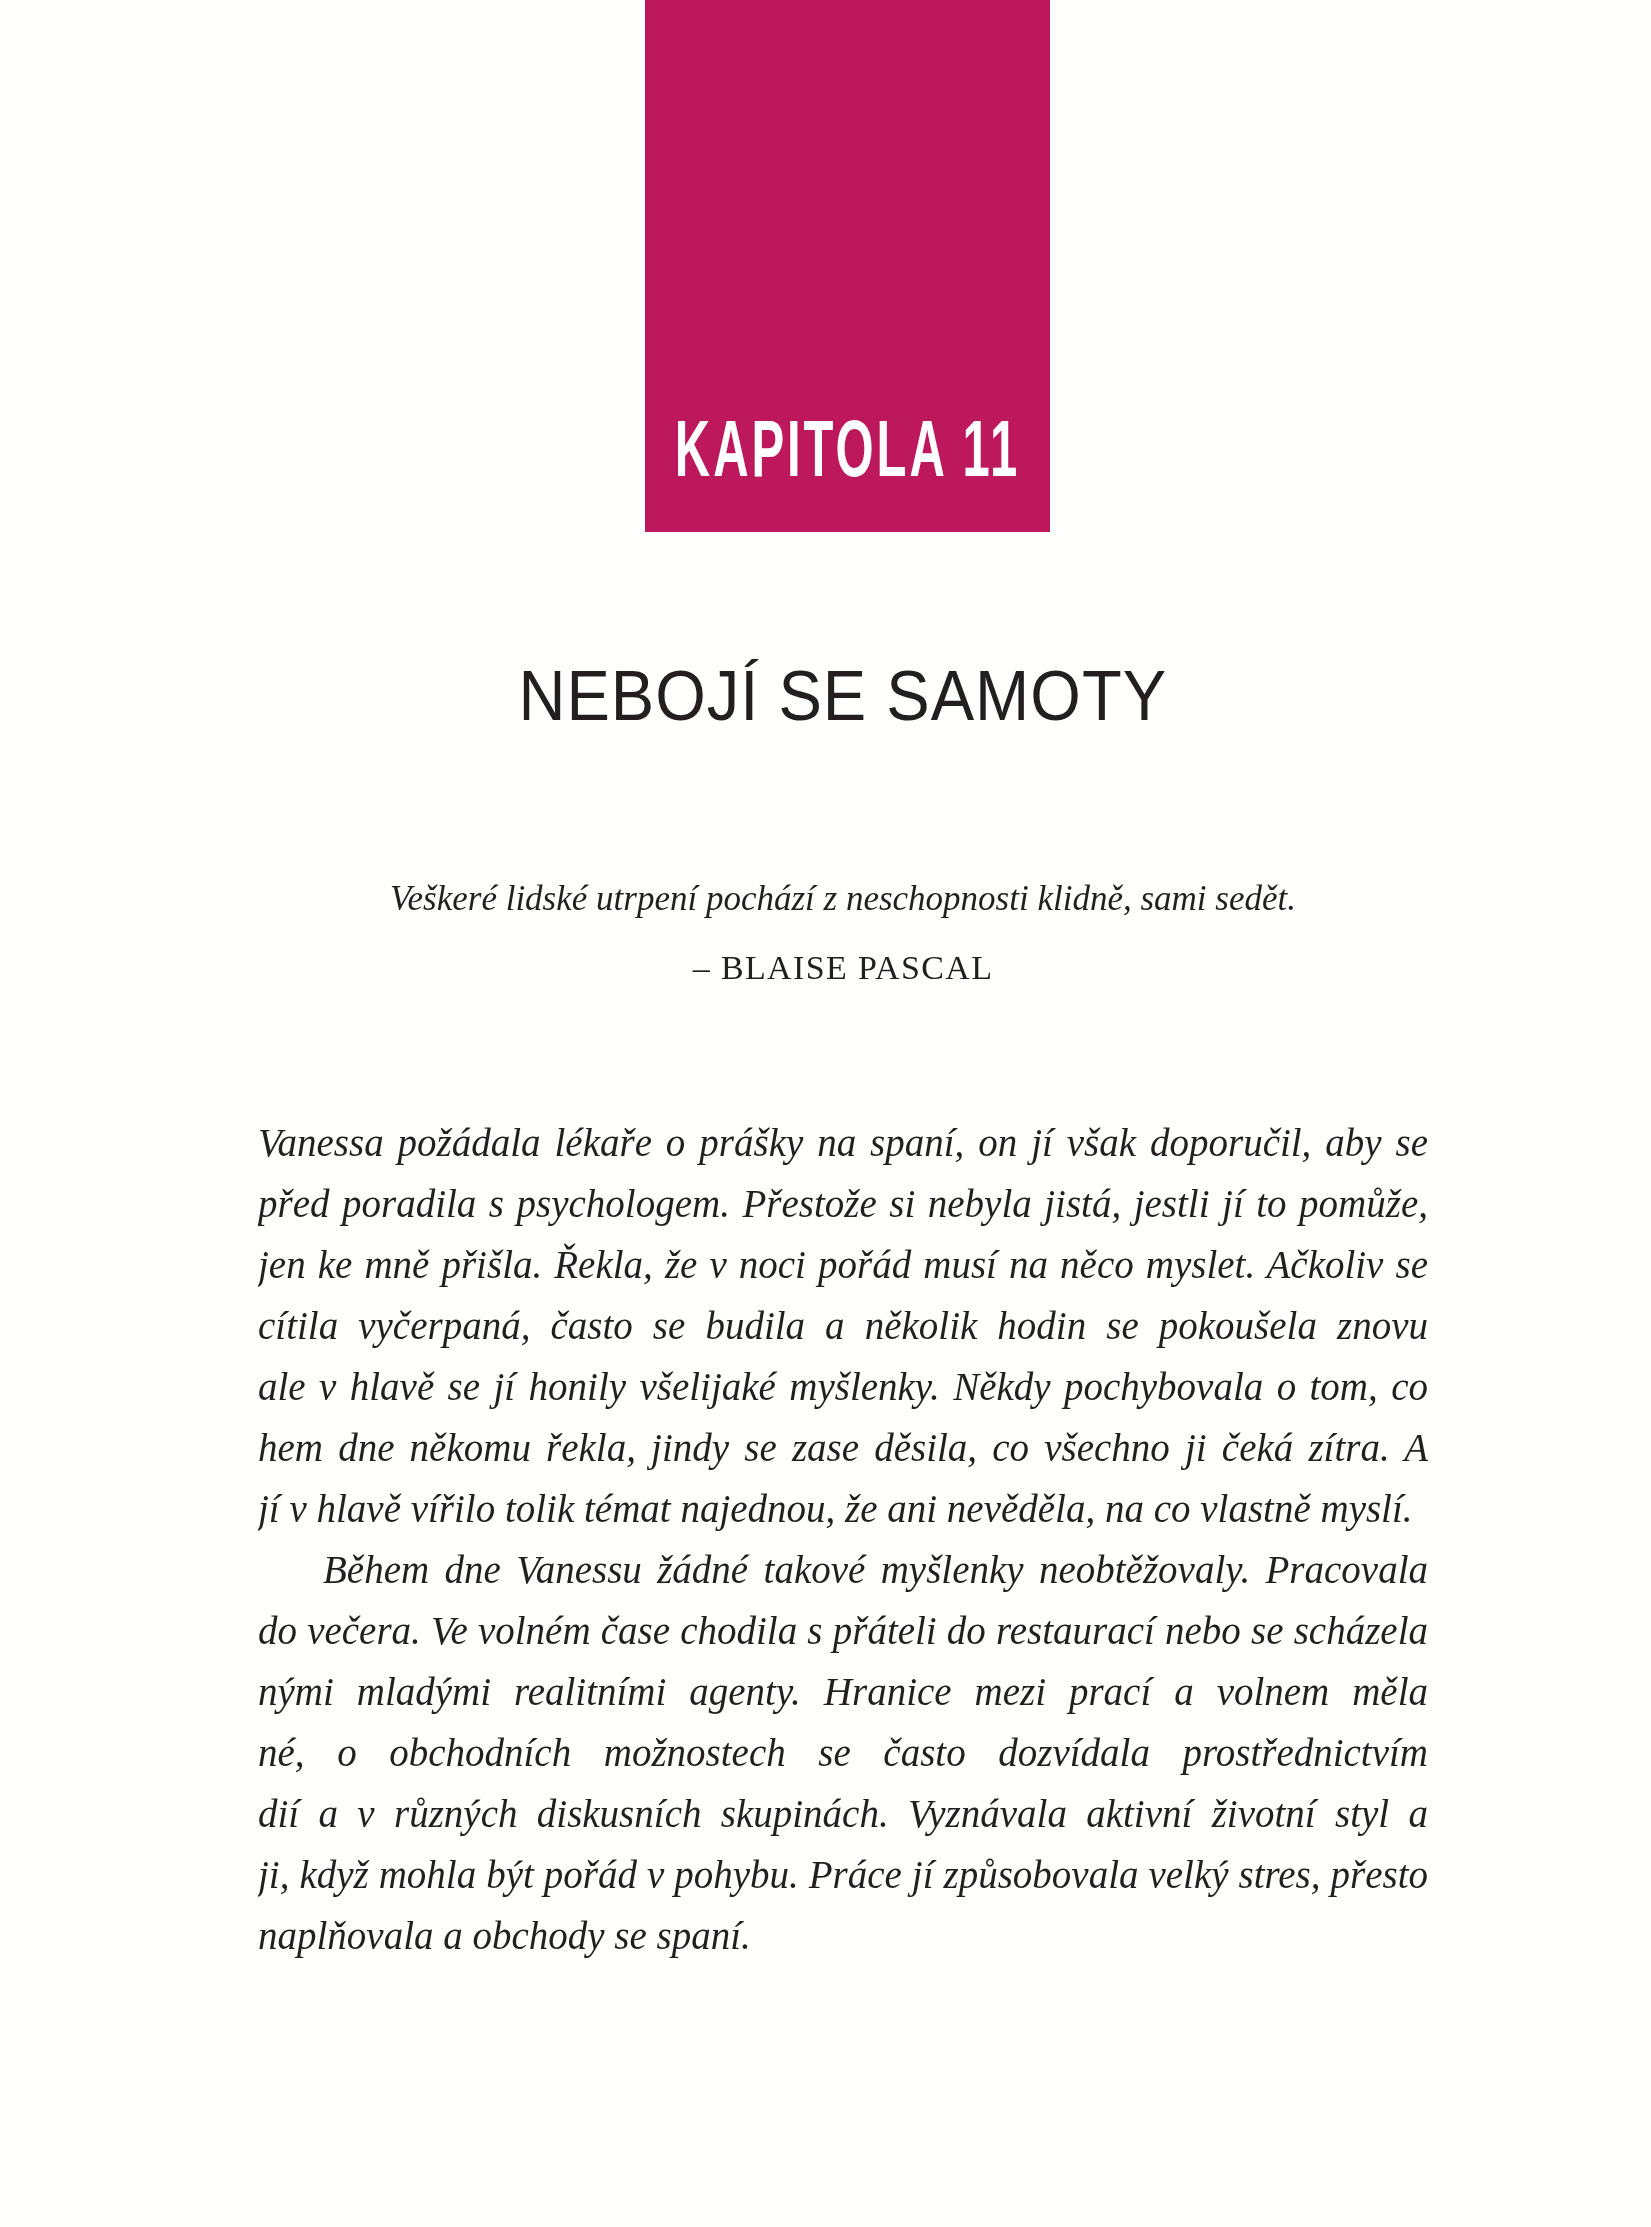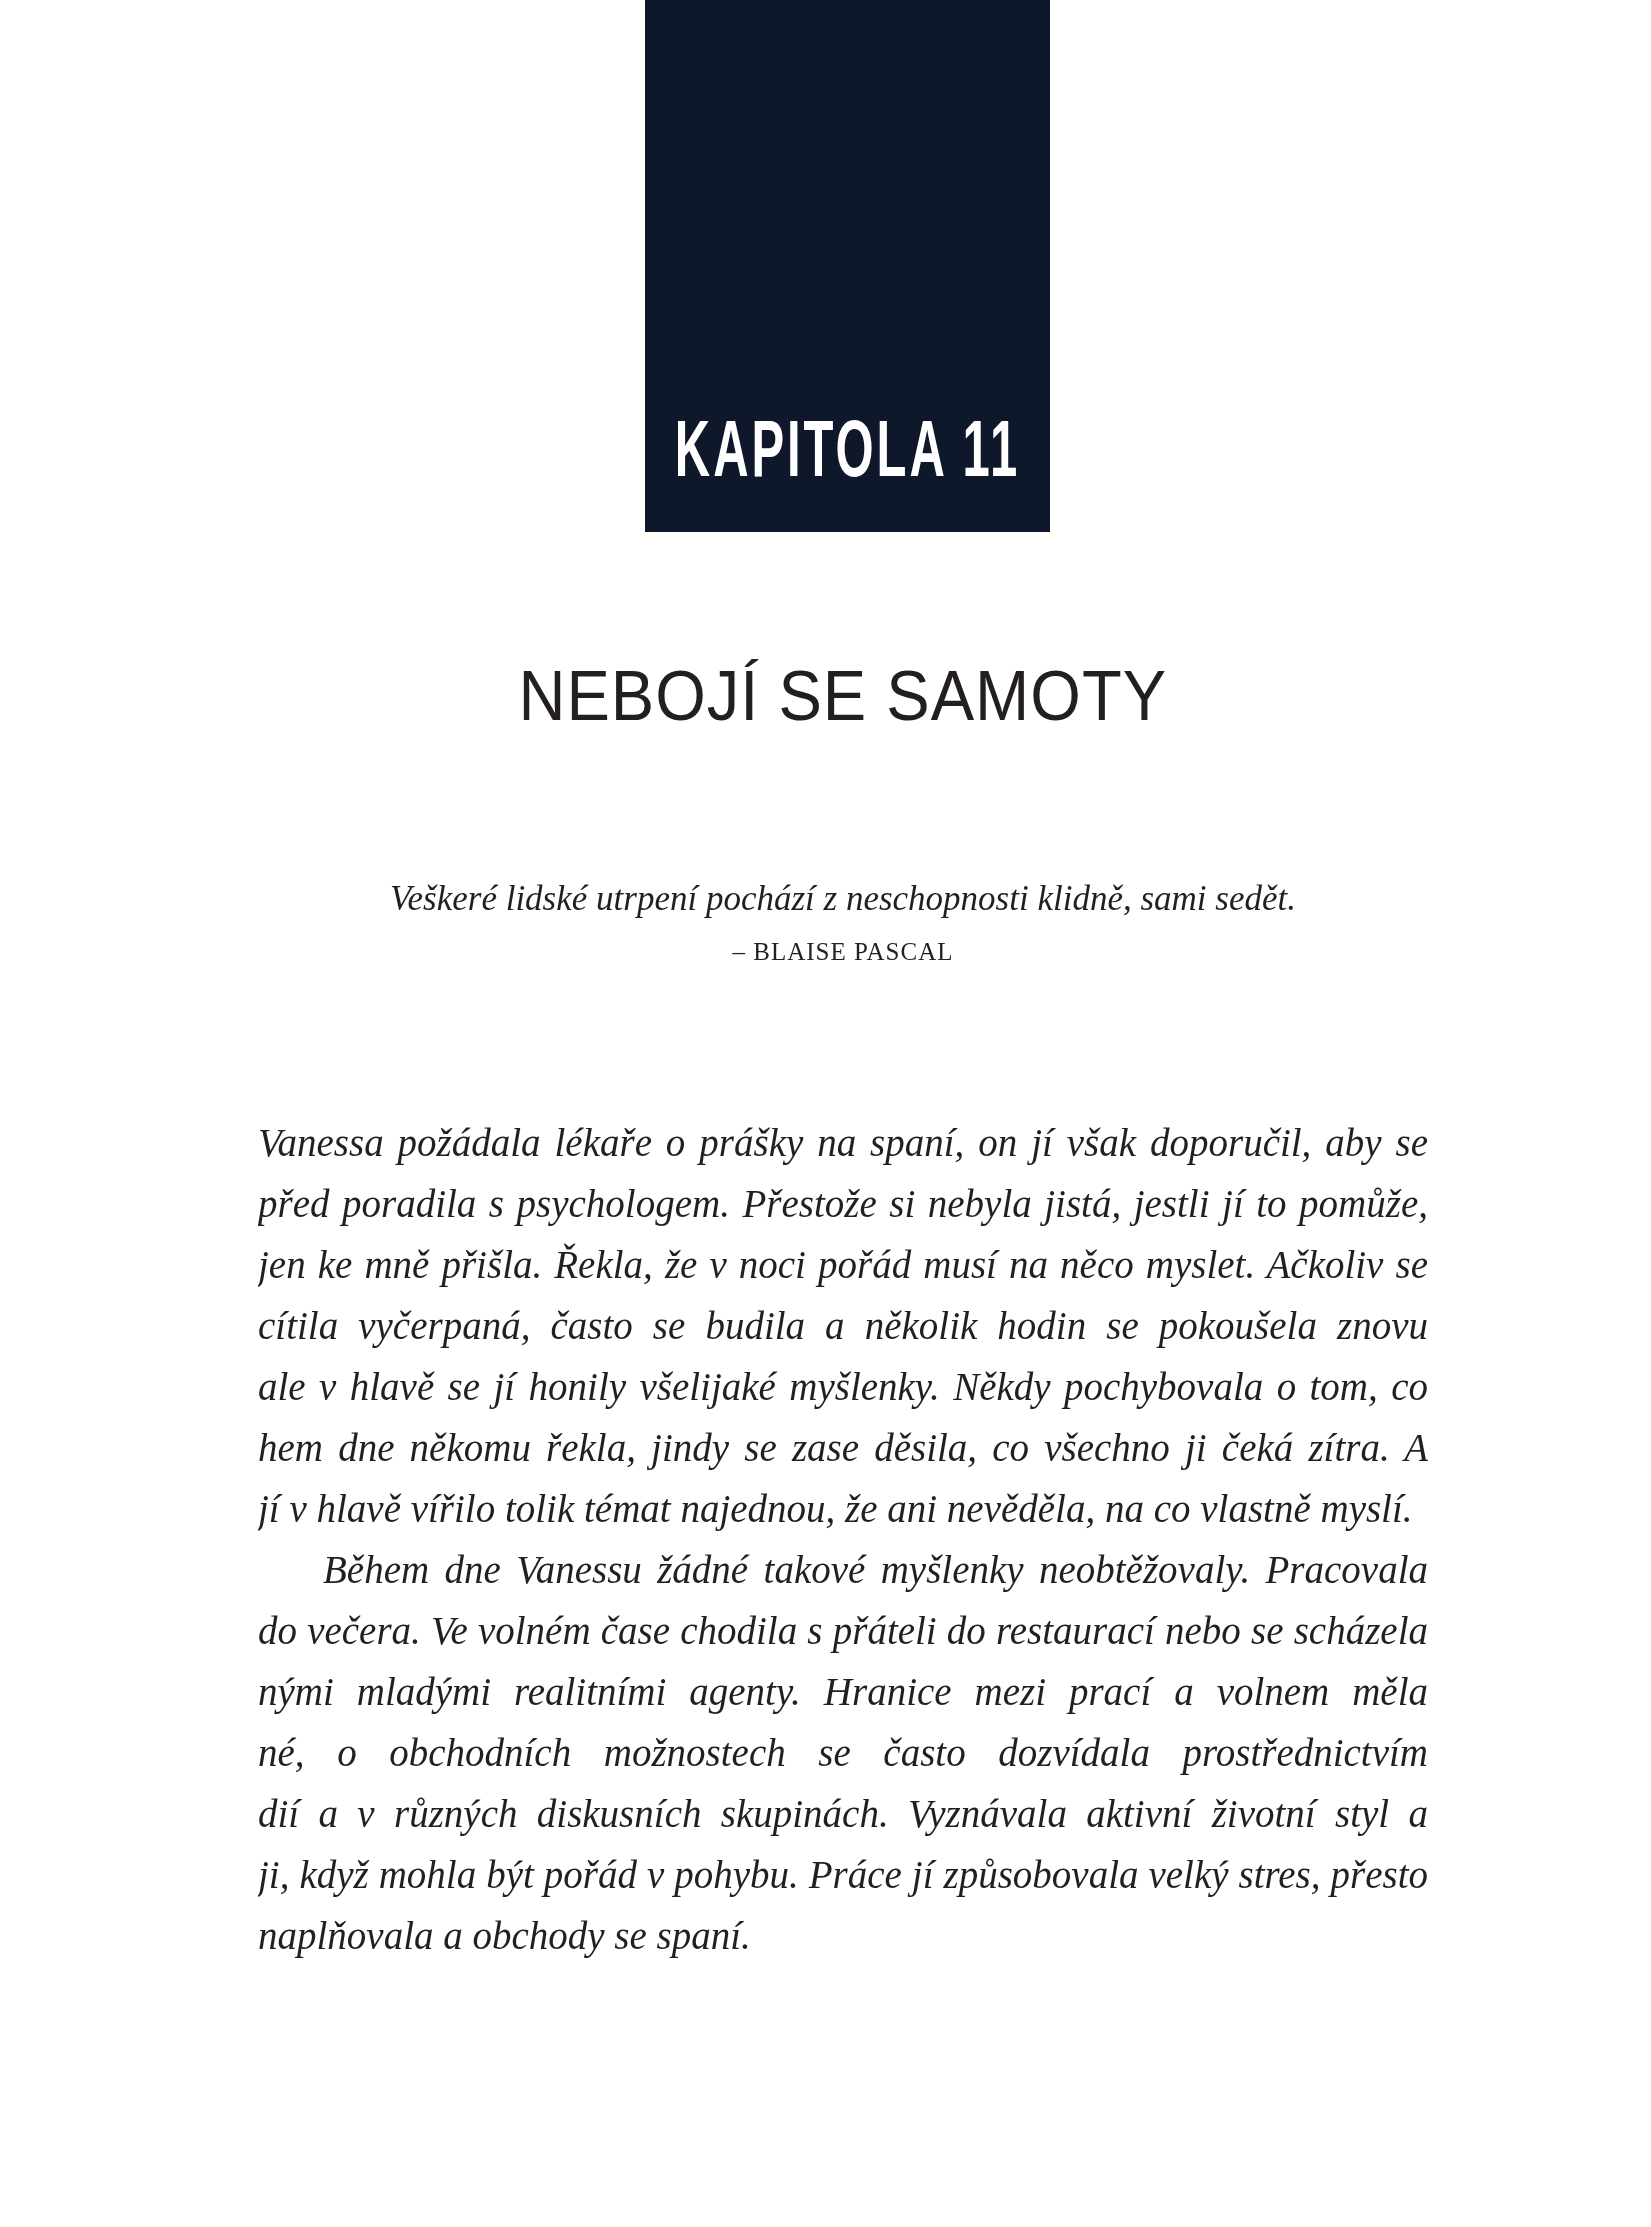--- a/index.html
+++ b/index.html
@@ -69,22 +69,22 @@
     width: 1170px;
     text-align: center;
   }
   .epigraph-quote {
     font-style: italic;
     font-size: 35px;
     line-height: 1.2;
     white-space: nowrap;
   }
   .epigraph-attribution {
-    margin-top: 18px;
-    font-size: 25px;
+    margin-top: 29px;
+    font-size: 34px;
     letter-spacing: 0.04em;
     white-space: nowrap;
   }
 
   
   .body-text {
     position: absolute;
     left: 258px;
     top: 1112px;
     width: 1170px;
@@ -112,21 +112,21 @@
   }
   .line.indent {
     text-indent: 65px;
   }
 </style>
 </head>
 <body>
 
 <div class="page" style="background: rgb(255, 255, 254); color: rgb(35, 31, 32);">
 
-  <div class="banner" style="background: #0f172a;">
+  <div class="banner" style="background: #be185d;">
     <span class="banner-label" style="color: rgb(255, 255, 255);">KAPITOLA 11</span>
   </div>
 
   <div class="title-row">
     <span class="title-text">NEBOJÍ SE SAMOTY</span>
   </div>
 
   <div class="epigraph">
     <div class="epigraph-quote">Veškeré lidské utrpení pochází z neschopnosti klidně, sami sedět.</div>
     <div class="epigraph-attribution">– BLAISE PASCAL</div>

